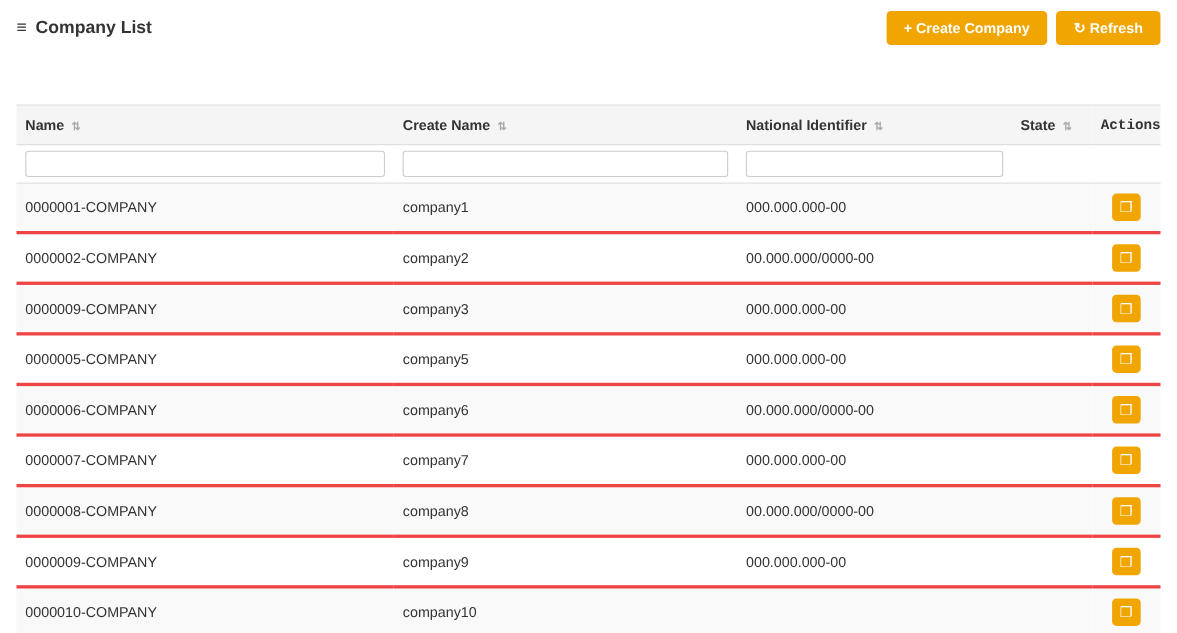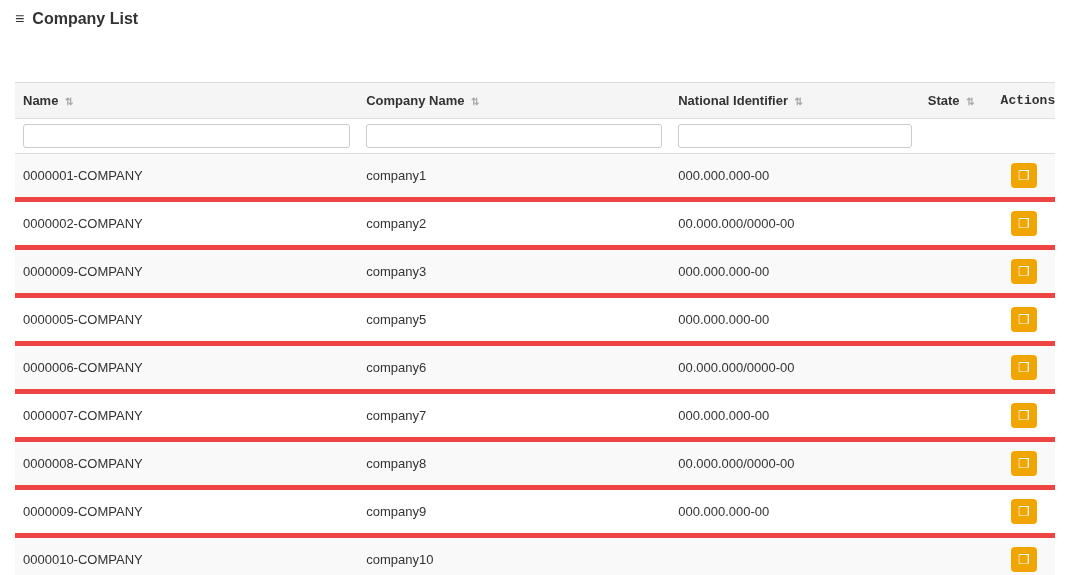--- a/index.html
+++ b/index.html
@@ -44,21 +44,21 @@
 
     .filter-row td { padding: 5px 8px; background: #fff; border-bottom: 1px solid #ddd; }
     .filter-row input {
       width: 100%;
       padding: 4px 6px;
       border: 1px solid #ccc;
       border-radius: 3px;
       font-size: 12px;
     }
 
-    tbody tr { border-bottom: 5px solid #ef4444; }
+    tbody tr { border-bottom: 3px solid #ef4444; }
     tbody tr:nth-child(odd) { background: #f9f9f9; }
     tbody tr:nth-child(even) { background: #fff; }
     tbody td { padding: 9px 8px; font-size: 13px; }
     .td-actions { text-align: center; }
     .action-btn {
       background: #f0a500;
       border: none;
       border-radius: 4px;
       padding: 5px 7px;
       cursor: pointer;
@@ -72,32 +72,36 @@
     .pagination { padding: 15px; display: flex; align-items: center; gap: 3px; }
   </style>
 </head>
 <body>
 
 <div class="header">
   <div class="page-title">
     <span class="page-title-icon">≡</span>
     <span>Company List</span>
   </div>
+  <div class="header-actions">
+    <button class="btn-orange">+ Create Company</button>
+    <button class="btn-orange">↻ Refresh</button>
+  </div>
 </div>
 
 <div class="table-container">
   <table>
     <thead>
       <tr>
         <th class="col-name">
           <span>Name</span>
           <span class="sort-arrow">⇅</span>
         </th>
         <th class="col-company">
-          <span>Company Name</span>
+          <span>Create Name</span>
           <span class="sort-arrow">⇅</span>
         </th>
         <th class="col-national">
           <span>National Identifier</span>
           <span class="sort-arrow">⇅</span>
         </th>
         <th class="col-state">
           <span>State</span>
           <span class="sort-arrow">⇅</span>
         </th>

